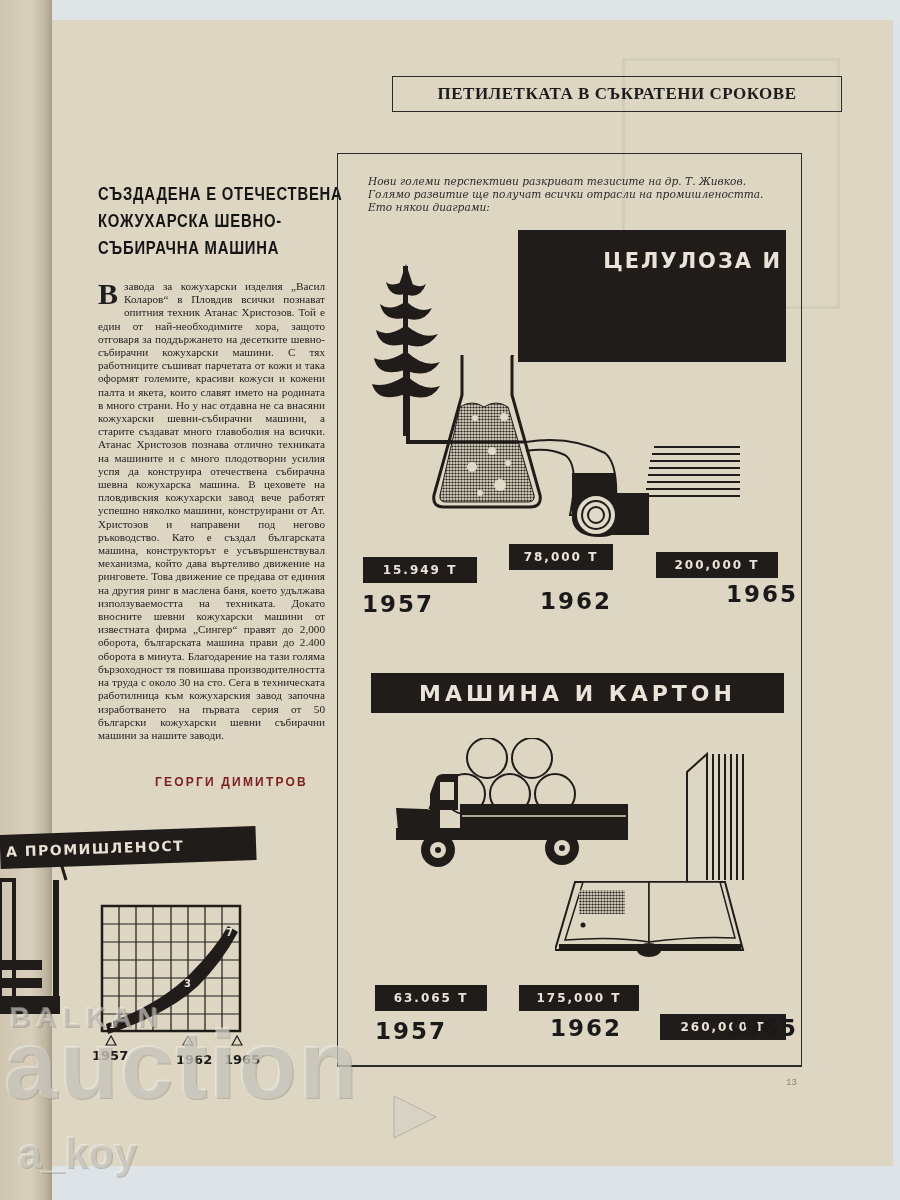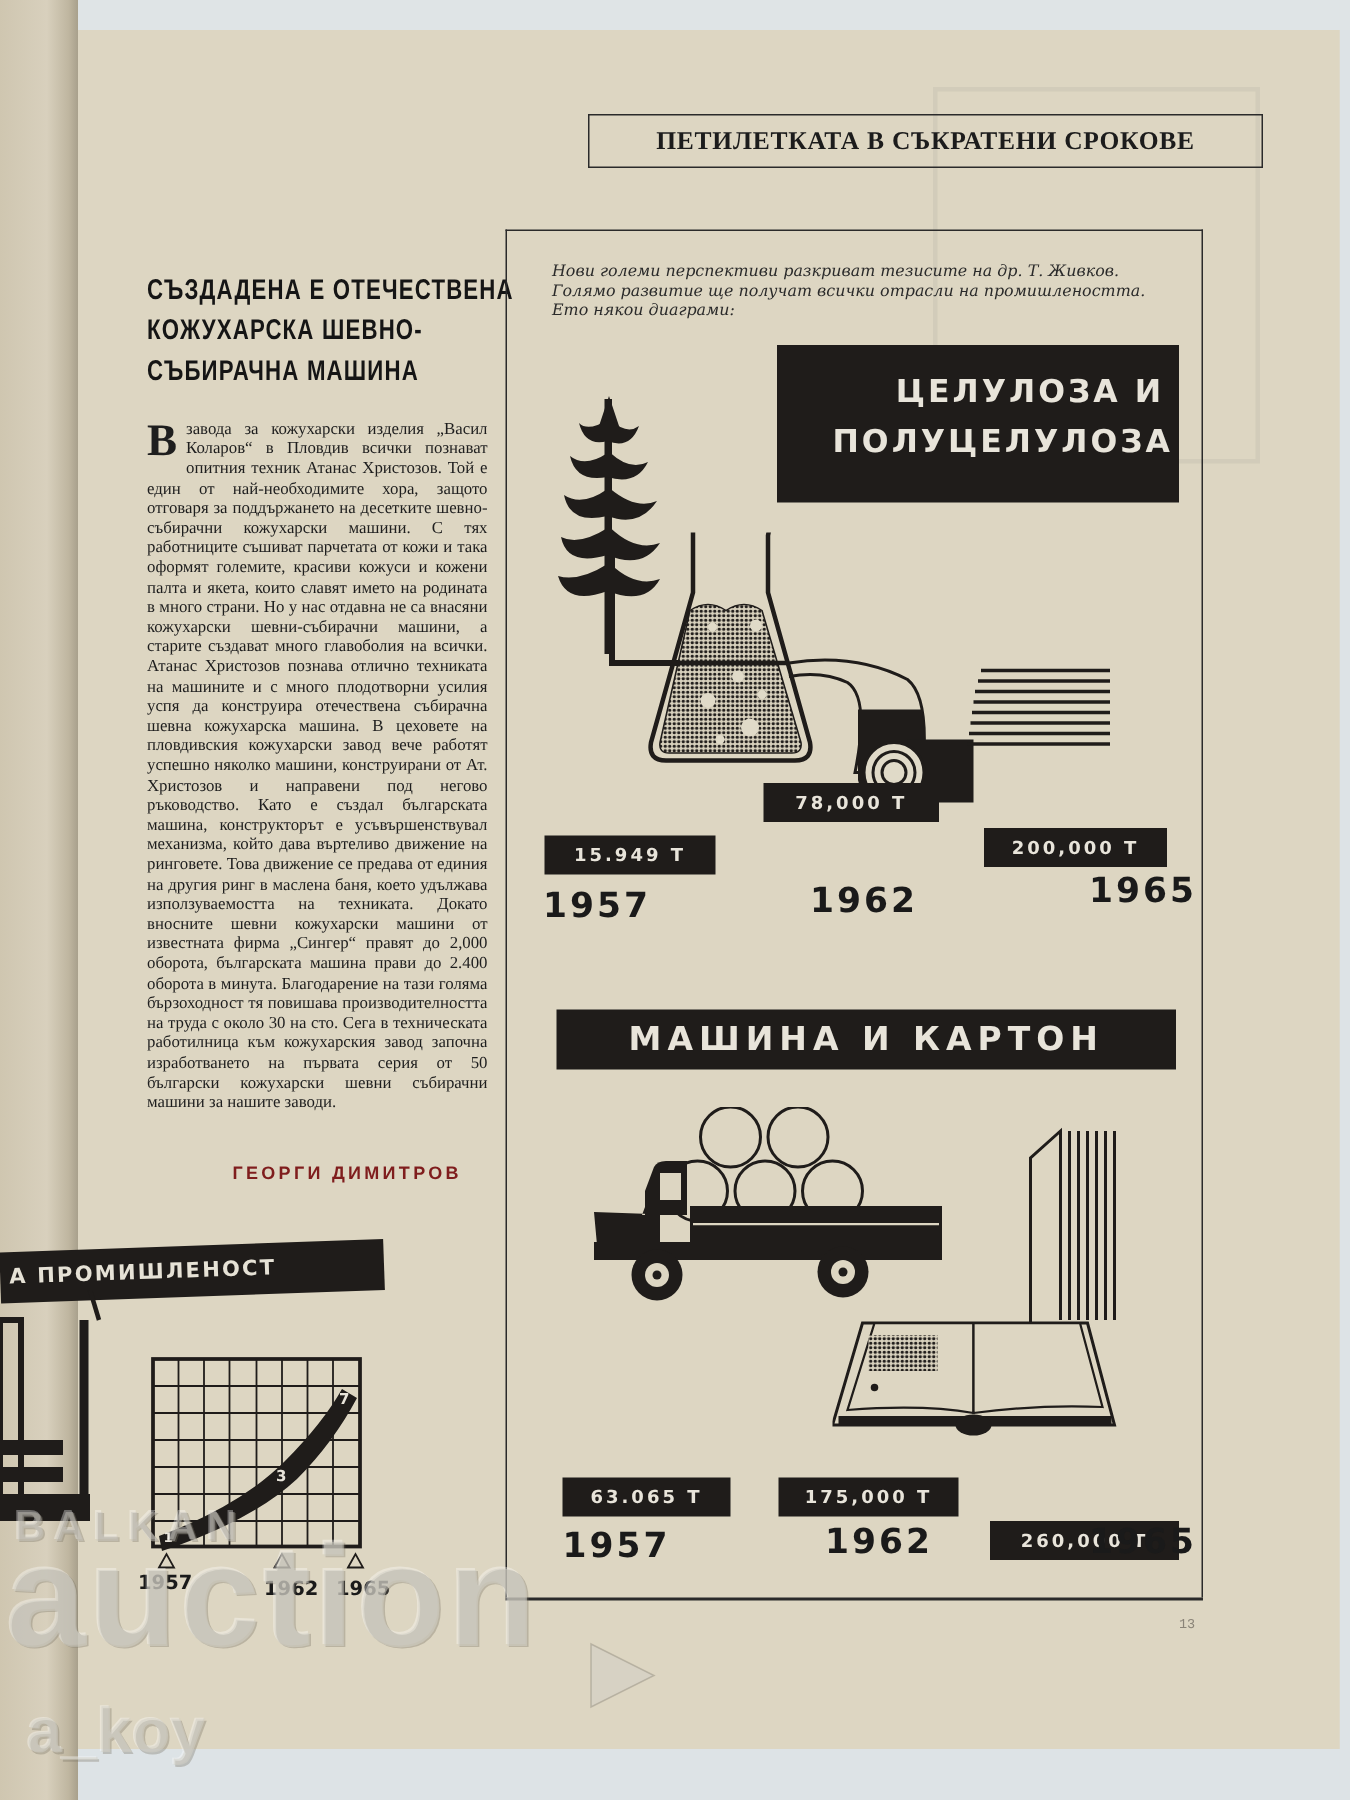--- a/index.html
+++ b/index.html
@@ -18,21 +18,21 @@
 
   .article{position:absolute;left:98px;top:280px;width:227px;font-family:"Liberation Serif",serif;font-size:11.2px;line-height:13.2px;color:#1e1e1e;text-align:justify;hyphens:auto;}
   .article .dropcap{float:left;font-weight:bold;font-size:30px;line-height:26px;margin:1px 6px 0 0;}
   .byline{position:absolute;left:155px;top:775px;font-family:"Liberation Sans",sans-serif;font-weight:bold;font-size:12px;letter-spacing:2.2px;color:#7f1d1d;}
 
   .frame{position:absolute;left:337px;top:153px;width:465px;height:912px;border-left:1.5px solid #2a2a2a;border-top:1.5px solid #2a2a2a;border-right:1.5px solid #2a2a2a;box-sizing:border-box;}
   .frame-bottom{position:absolute;left:337px;top:1065px;width:465px;height:1.5px;background:#2a2a2a;}
   .intro{position:absolute;left:368px;top:175px;width:420px;font-family:"DejaVu Serif",serif;font-style:italic;font-size:10.6px;line-height:13px;color:#2a2a2a;}
 
   .blk{background:#1f1c1a;color:#e8e4da;font-family:"DejaVu Sans",sans-serif;font-weight:bold;position:absolute;}
-  .title-cel{left:518px;top:230px;width:268px;height:105px;font-size:21px;line-height:33px;letter-spacing:2px;padding:15px 0 0 0;box-sizing:border-box;text-align:right;}
+  .title-cel{left:518px;top:230px;width:268px;height:132px;font-size:21px;line-height:33px;letter-spacing:2px;padding:15px 0 0 0;box-sizing:border-box;text-align:right;}
   .title-cel div{padding-right:10px;}
   .title-cel div:last-child{padding-right:4px;}
   .title-paper{left:371px;top:673px;width:413px;height:40px;font-size:22px;letter-spacing:4px;display:flex;align-items:center;justify-content:center;}
 
   .val{height:26px;font-size:12px;letter-spacing:2px;display:flex;align-items:center;justify-content:center;font-weight:bold;}
   .year{position:absolute;font-family:"DejaVu Sans",sans-serif;font-weight:bold;font-size:23px;color:#1a1a1a;letter-spacing:2px;}
 
   .svgabs{position:absolute;}
 
   .watermark{position:absolute;font-family:"Liberation Sans",sans-serif;font-weight:bold;color:rgba(210,208,198,.55);text-shadow:1px 1px 0 rgba(120,115,100,.35),-1px -1px 0 rgba(255,255,255,.35);}
@@ -64,21 +64,20 @@
 </div>
 <div class="article"><span class="dropcap">В</span><span> завода за кожухарски изделия „Васил Коларов“ в Пловдив всички познават опитния техник Атанас Христозов. Той е един от най-необходимите хора, защото отговаря за поддържането на десетките шевно-събирачни кожухарски машини. С тях работниците съшиват парчетата от кожи и така оформят големите, красиви кожуси и кожени палта и якета, които славят името на родината в много страни. Но у нас отдавна не са внасяни кожухарски шевни-събирачни машини, а старите създават много главоболия на всички. Атанас Христозов познава отлично техниката на машините и с много плодотворни усилия успя да конструира отечествена събирачна шевна кожухарска машина. В цеховете на пловдивския кожухарски завод вече работят успешно няколко машини, конструирани от Ат. Христозов и направени под негово ръководство. Като е създал българската машина, конструкторът е усъвършенствувал механизма, който дава въртеливо движение на ринговете. Това движение се предава от единия на другия ринг в маслена баня, което удължава използуваемостта на техниката. Докато вносните шевни кожухарски машини от известната фирма „Сингер“ правят до 2,000 оборота, българската машина прави до 2.400 оборота в минута. Благодарение на тази голяма бързоходност тя повишава производителността на труда с около 30 на сто. Сега в техническата работилница към кожухарския завод започна изработването на първата серия от 50 български кожухарски шевни събирачни машини за нашите заводи.</span></div>
 <div class="byline">ГЕОРГИ ДИМИТРОВ</div>
 
 <div class="frame"></div>
 <div class="frame-bottom"></div>
 <div class="intro">Нови големи перспективи разкриват тезисите на др. Т. Живков. Голямо развитие ще получат всички отрасли на промишлеността. Ето някои диаграми:</div>
 
 <div class="blk title-cel">
   <div>ЦЕЛУЛОЗА И</div>
-  <div>ПОЛУЦЕЛУЛОЗА</div>
 </div>
 
 <svg class="svgabs" style="left:372px;top:258px" width="70" height="180" viewBox="0 0 70 180">
   <rect x="31" y="8" width="5" height="170" fill="#1f1c1a"></rect>
   <g fill="#1f1c1a">
     <path d="M34 6 L26 30 L42 30 Z"></path>
     <path d="M33 22 Q20 30 14 24 Q18 40 33 36 Q48 42 54 26 Q46 32 35 22 Z"></path>
     <path d="M33 44 Q18 54 8 46 Q12 64 33 60 Q52 66 60 50 Q48 56 35 44 Z"></path>
     <path d="M33 68 Q16 80 4 72 Q8 92 33 86 Q54 94 66 76 Q52 82 35 68 Z"></path>
     <path d="M33 94 Q14 106 2 100 Q6 120 33 112 Q56 122 68 104 Q52 110 35 94 Z"></path>
@@ -116,21 +115,21 @@
       <line x1="250" y1="106" x2="355" y2="106"></line>
       <line x1="249" y1="113" x2="354" y2="113"></line>
       <line x1="248" y1="120" x2="353" y2="120"></line>
       <line x1="247" y1="127" x2="352" y2="127"></line>
       <line x1="246" y1="134" x2="351" y2="134"></line>
       <line x1="245" y1="141" x2="350" y2="141"></line>
   </g>
 </svg>
 
 <div class="blk val" style="left:363px;top:557px;width:114px;">15.949 Т</div>
-<div class="blk val" style="left:509px;top:522px;width:117px;">78,000 Т</div>
+<div class="blk val" style="left:509px;top:544px;width:104px;">78,000 Т</div>
 <div class="blk val" style="left:656px;top:552px;width:122px;text-align:center;">200,000 Т</div>
 <div class="year" style="left:362px;top:591px;">1957</div>
 <div class="year" style="left:540px;top:588px;">1962</div>
 <div class="year" style="left:726px;top:581px;">1965</div>
 
 <div class="blk title-paper">МАШИНА И КАРТОН</div>
 
 <svg class="svgabs" style="left:392px;top:738px" width="240" height="130" viewBox="0 0 240 130">
   <g fill="none" stroke="#1f1c1a" stroke-width="2">
     <circle cx="95" cy="20" r="20"></circle>

